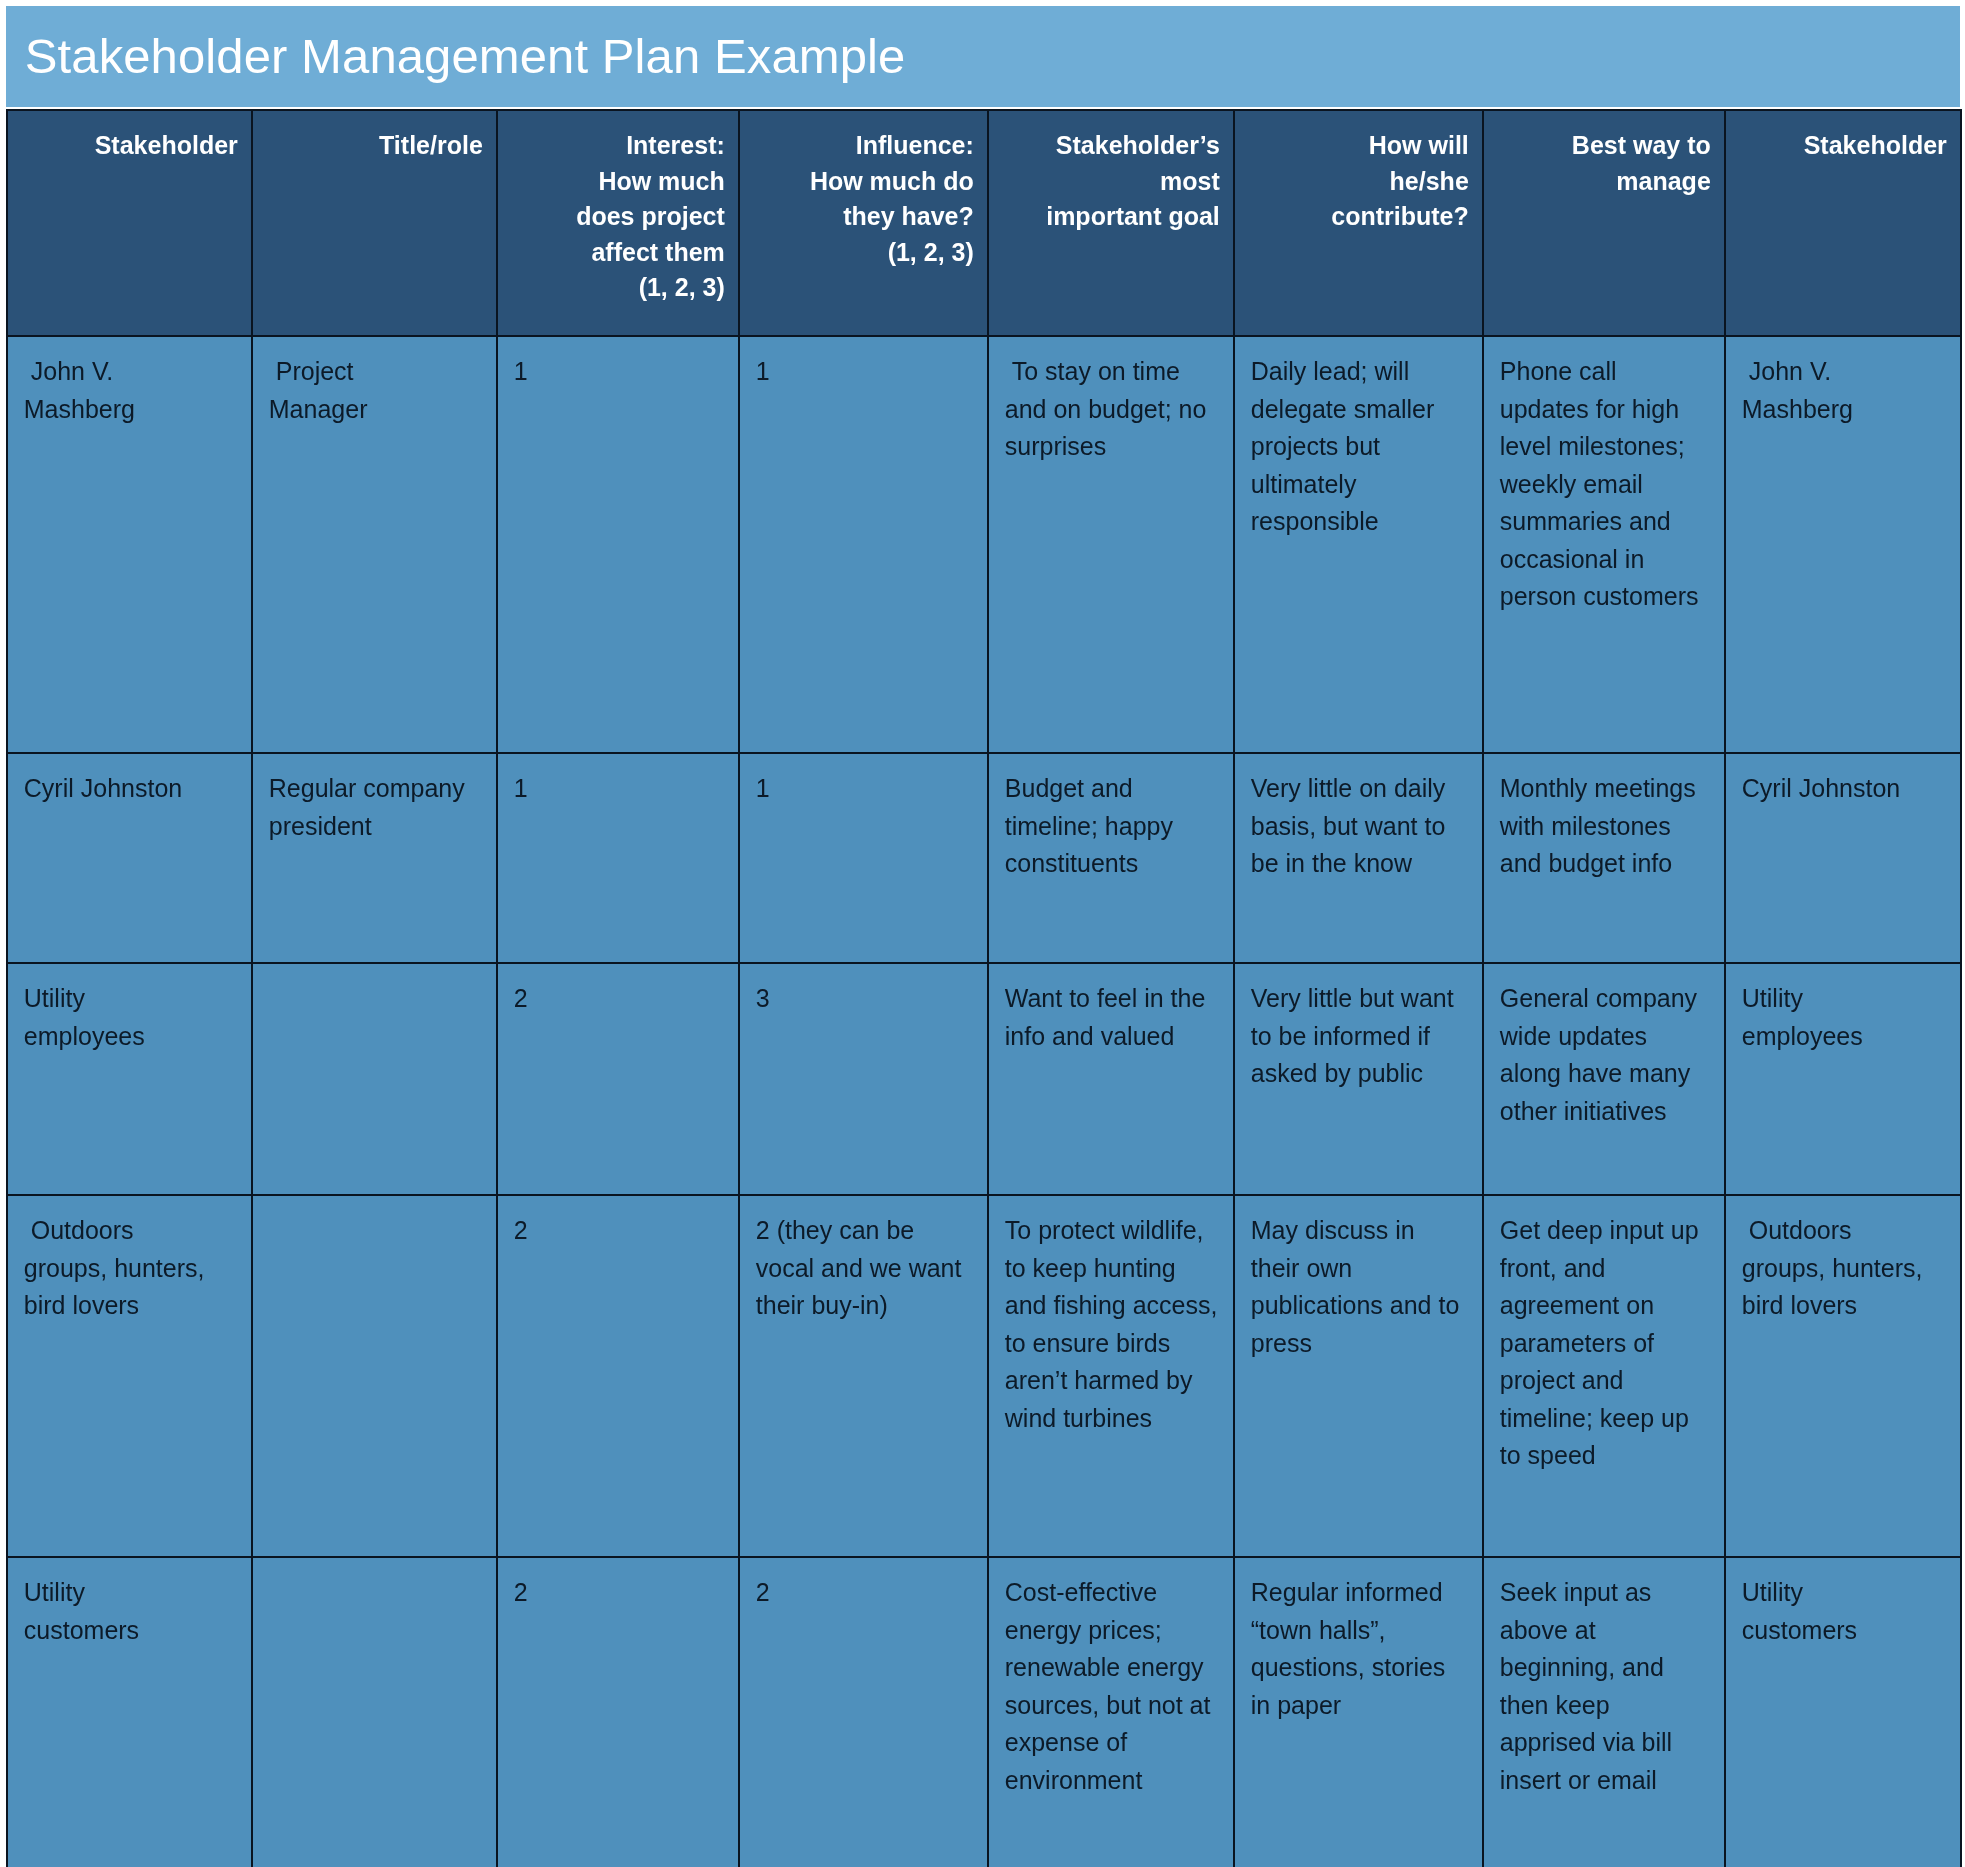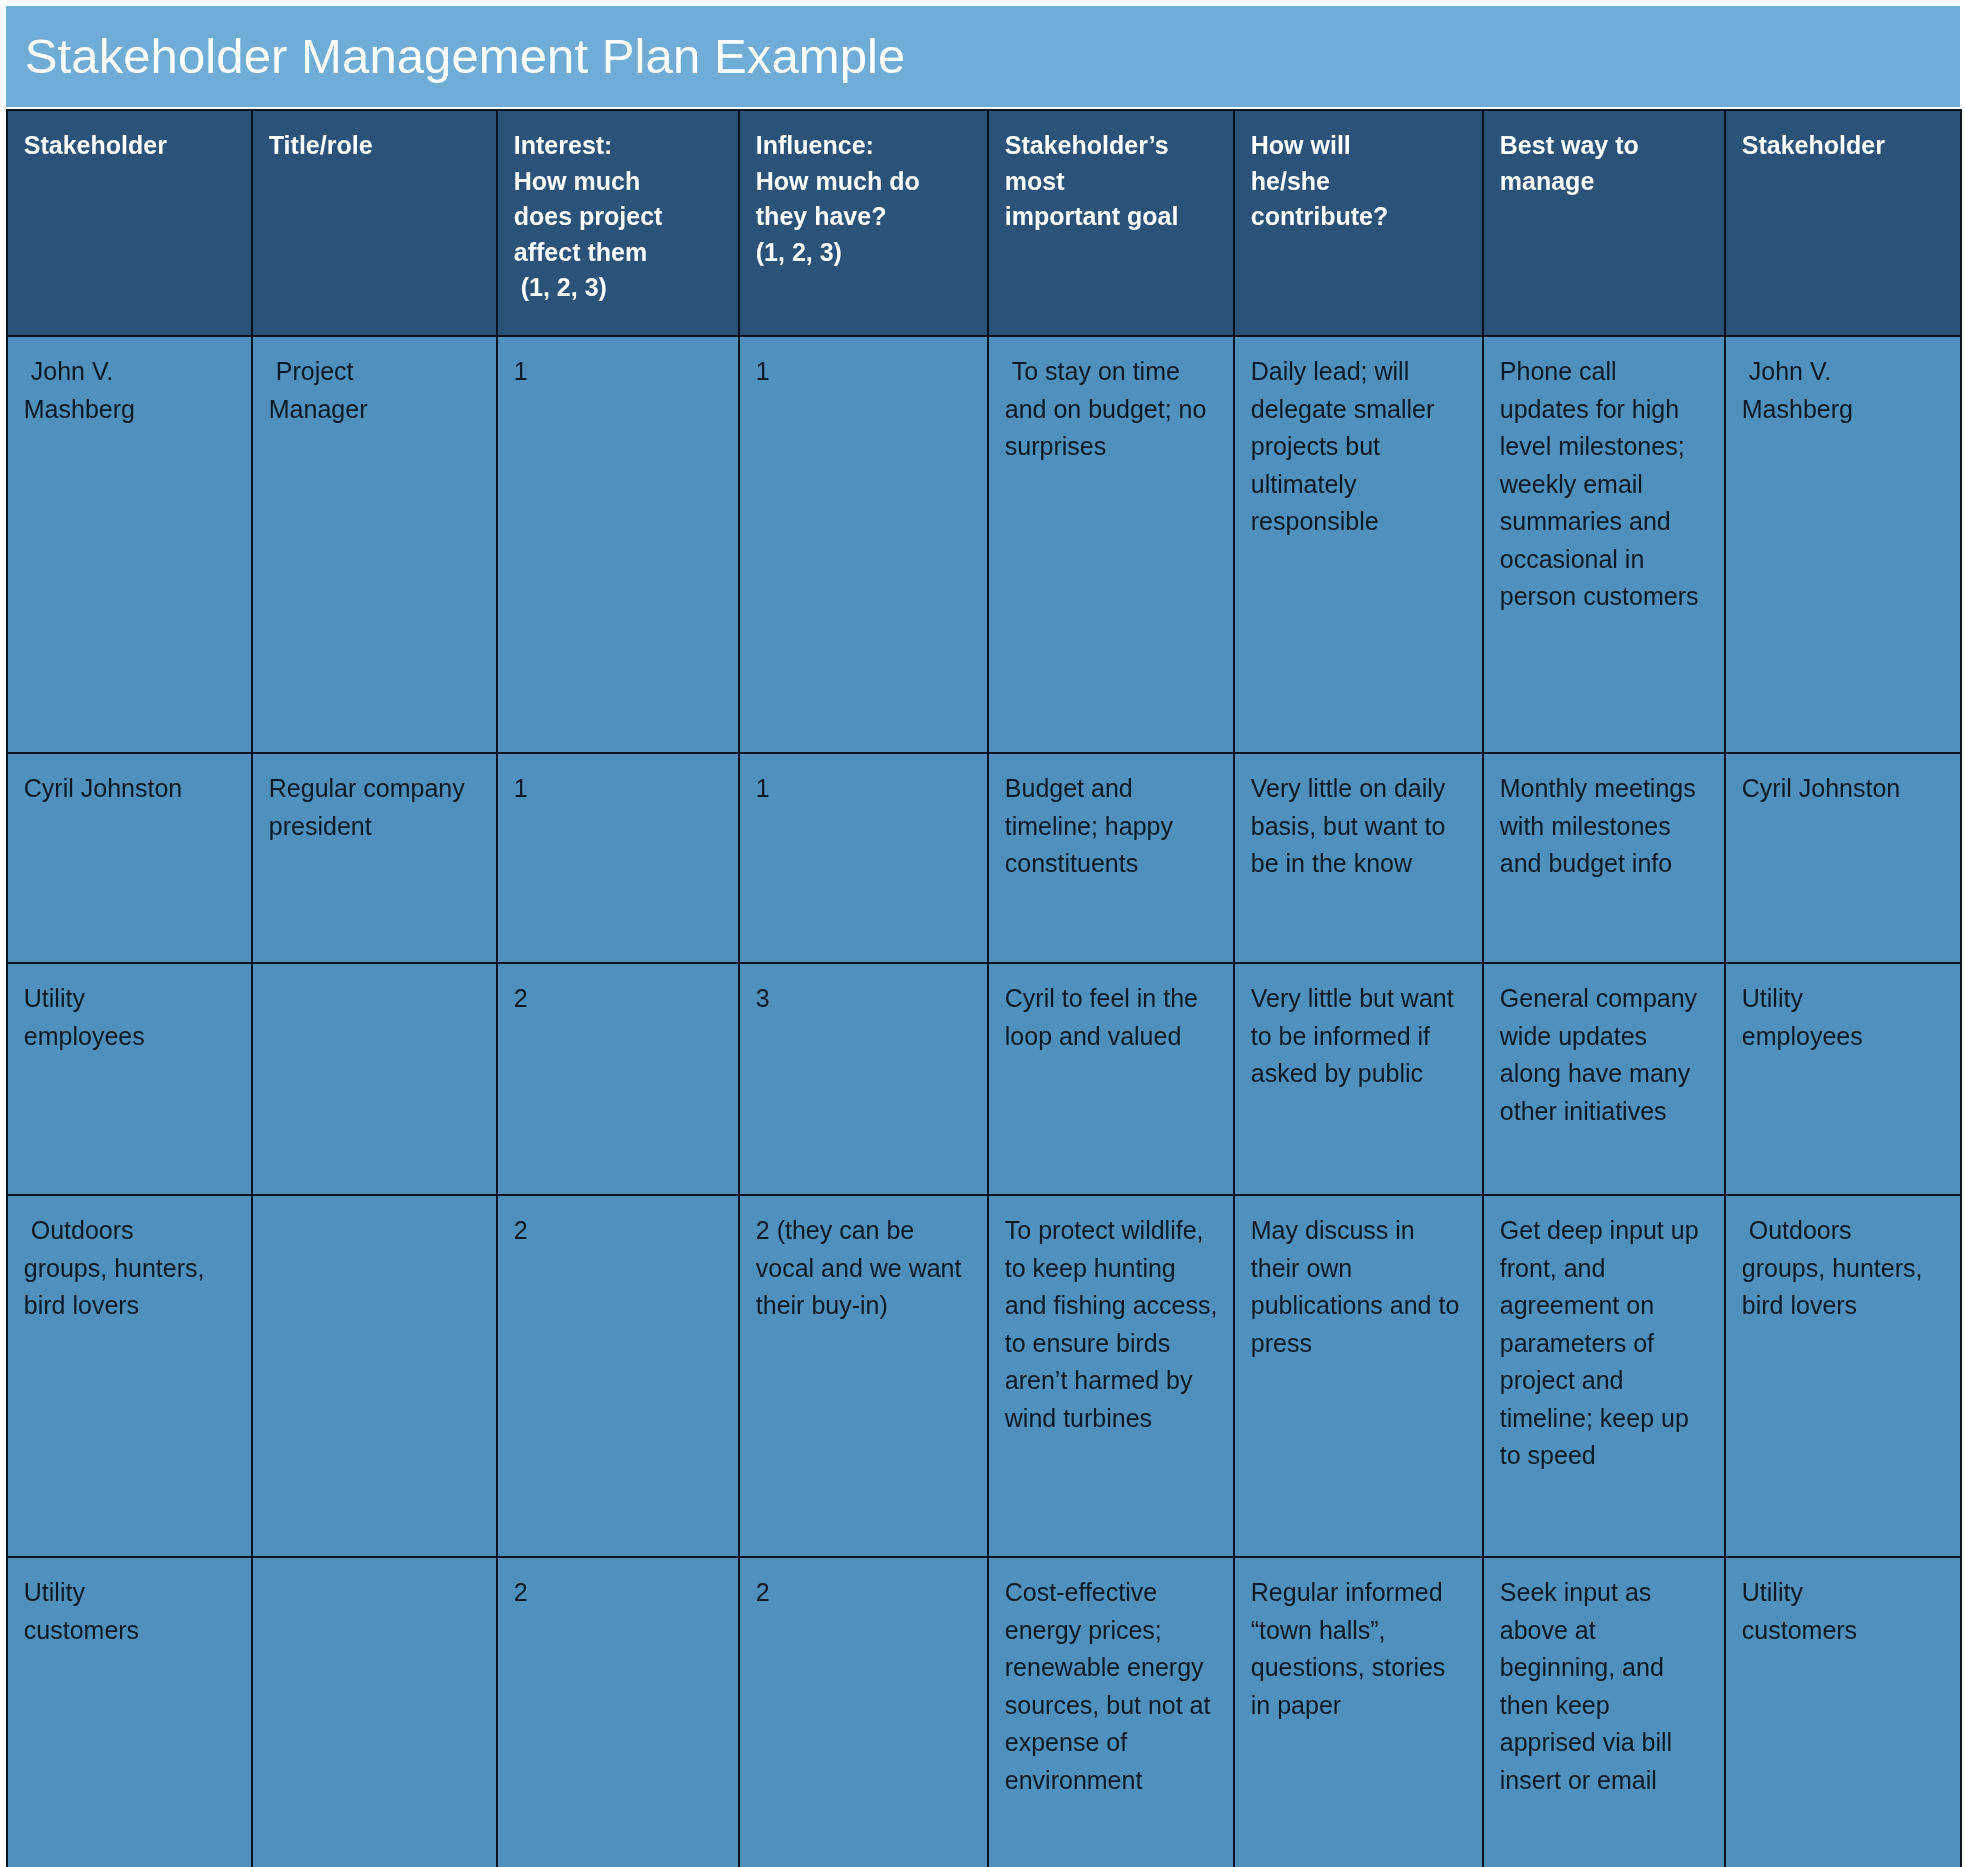--- a/index.html
+++ b/index.html
@@ -66,21 +66,21 @@
     border: 2.2px solid #0a1420;
     vertical-align: top;
     box-sizing: border-box;
   }
   .sm-table thead th {
     background: #2b5278;
     color: #ffffff;
     font-weight: bold;
     font-size: 25px;
     line-height: 1.42;
-    text-align: left;
+    text-align: right;
     padding: 17.4px 13px 17.4px 16px;
     height: 226px;
   }
   .sm-table tbody td {
     background: #4f90bc;
     color: #0c1a28;
     font-size: 25px;
     line-height: 1.5;
     font-weight: 400;
     padding: 16px 13px 16px 16px;
@@ -217,21 +217,21 @@
         <td>
             <span class="cell-text"></span>
           </td>
         <td>
             <span class="cell-text">2</span>
           </td>
         <td>
             <span class="cell-text">3</span>
           </td>
         <td>
-            <span class="cell-text">Cyril to feel in the loop and valued</span>
+            <span class="cell-text">Want to feel in the info and valued</span>
           </td>
         <td>
             <span class="cell-text">Very little but want to be informed if asked by public</span>
           </td>
         <td>
             <span class="cell-text">General company wide updates along have many other initiatives</span>
           </td>
         <td>
             <span class="cell-text">Utility
 employees</span>

